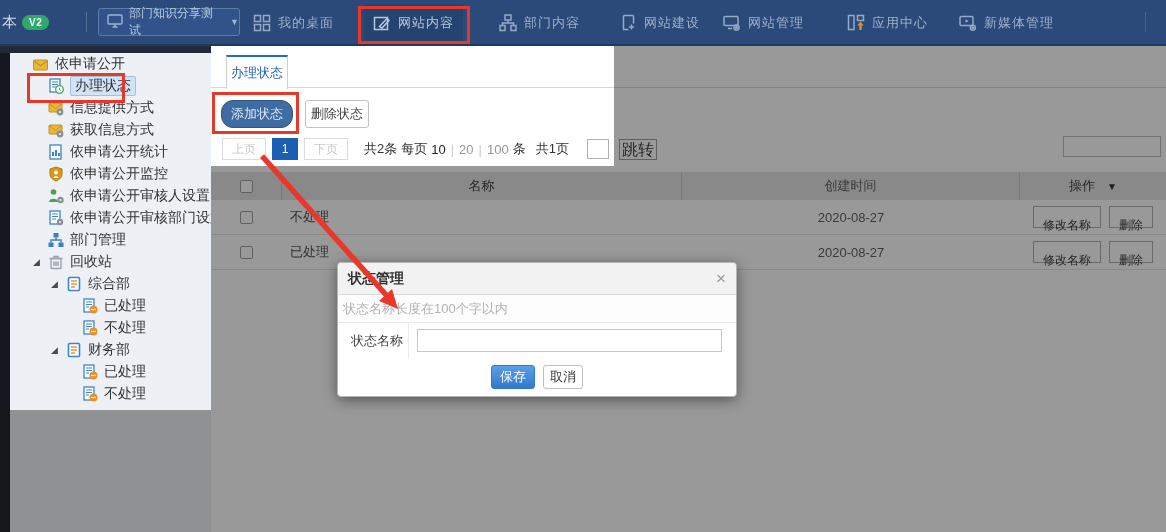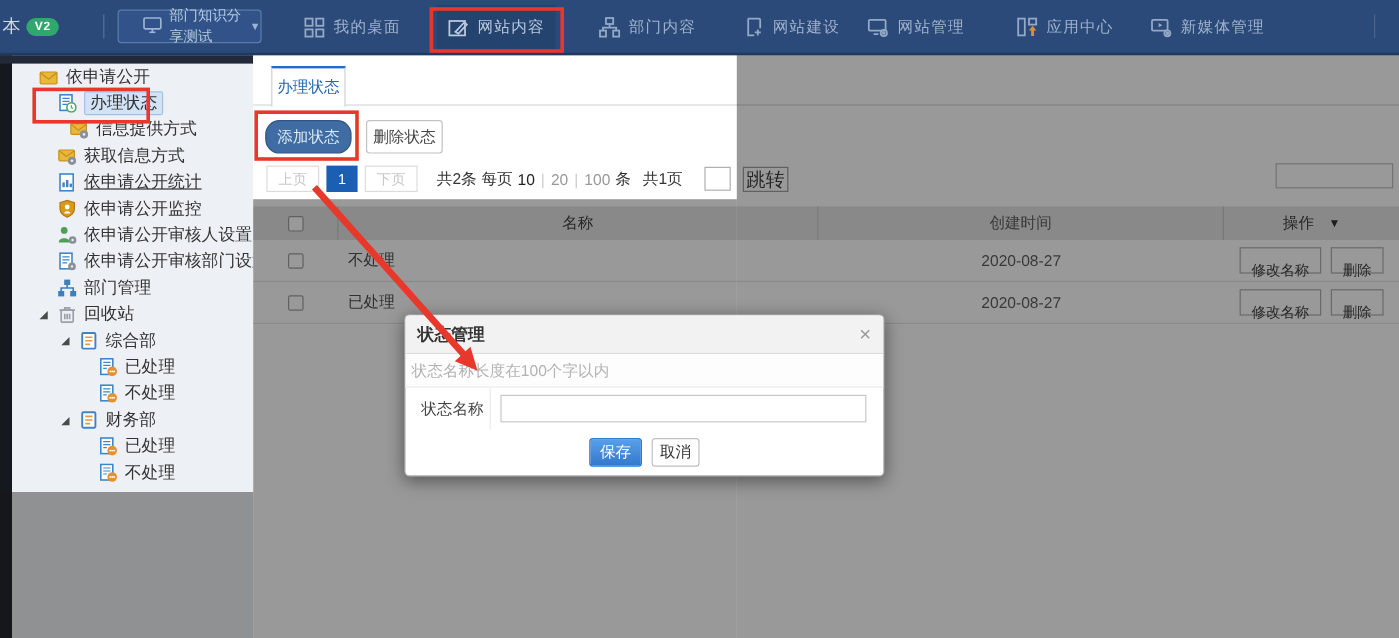--- a/index.html
+++ b/index.html
@@ -8,23 +8,23 @@
   #stage { position:absolute; inset:0; width:1166px; height:532px; }
 
   
   #topbar { position:absolute; left:0; top:0; width:1166px; height:46px;
             background:#2c4a79; border-bottom:2px solid #1d3a61; z-index:5; }
   .tb-left { position:absolute; left:0; top:0; height:44px; display:flex; align-items:center; }
   .ver-char { color:#cfd9e8; font-size:15px; margin-left:2px; }
   .badge { margin-left:5px; background:#2fa86b; color:#fff; font-size:10px; font-weight:bold;
            padding:2px 7px; border-radius:9px; letter-spacing:.5px; }
   .tb-divider { width:1px; height:20px; background:rgba(255,255,255,.22); position:absolute; left:86px; top:12px; }
-  .site-switch { position:absolute; left:98px; top:8px; height:28px; width:120px;
+  .site-switch { position:absolute; left:98px; top:8px; height:28px; width:142px;
                  border:1px solid #5a7ca8; border-radius:3px; background:#31538a;
-                 display:flex; align-items:center; color:#b8cade; font-size:12px; cursor:pointer;padding-left:12px; }
+                 display:flex; align-items:center; color:#b8cade; font-size:12px; cursor:pointer; }
   .site-switch .mon { margin:0 6px 0 8px; }
   .caret { margin-left:6px; font-size:9px; color:#9db4d2; }
   .nav-item { position:absolute; top:4px; height:38px; display:flex; align-items:center;
               color:#9db1cb; font-size:13px; letter-spacing:1px; padding:0 9px; cursor:pointer; }
   .nav-item .nico { margin-right:7px; display:inline-flex; }
   .nav-item.selected { background:#24436e; color:#b9c9dd; }
   .tb-divider2 { width:1px; height:20px; background:rgba(255,255,255,.14); position:absolute; left:1145px; top:12px; }
 
   
   #leftrail { position:absolute; left:0; top:46px; width:10px; height:486px; background:#16181f; }
@@ -222,21 +222,21 @@
           <span class="ticon">
             <svg width="16" height="16" viewBox="0 0 16 16">
               <rect x="2" y="1" width="10" height="13" fill="#fff" stroke="#3d85c8" stroke-width="1.3"></rect>
               <path d="M4 4h6M4 6.5h6M4 9h4" stroke="#3d85c8"></path>
               <circle cx="11.5" cy="11.5" r="3.8" fill="#fff" stroke="#41a85f" stroke-width="1.3"></circle>
               <path d="M11.5 9.8v1.9l1.4.8" stroke="#41a85f" fill="none"></path>
             </svg>
           </span>
           <span class="sel-box">办理状态</span>
         </div>
-        <div class="tree-item" style="padding-left: 48px;">
+        <div class="tree-item" style="padding-left: 38px;">
           <span class="ticon">
             <svg width="16" height="16" viewBox="0 0 16 16">
               <rect x="1" y="3" width="13" height="9" rx="1" fill="#eab838" stroke="#c79020"></rect>
               <path d="M1 3.5L7.5 8.5 14 3.5" fill="none" stroke="#c79020"></path>
               <circle cx="12" cy="12" r="3.4" fill="#8a8f98"></circle>
               <circle cx="12" cy="12" r="1.1" fill="#edf0f4"></circle>
             </svg>
           </span>
           <span class="">信息提供方式</span>
         </div>
@@ -244,21 +244,21 @@
           <span class="ticon">
             <svg width="16" height="16" viewBox="0 0 16 16">
               <rect x="1" y="3" width="13" height="9" rx="1" fill="#eab838" stroke="#c79020"></rect>
               <path d="M1 3.5L7.5 8.5 14 3.5" fill="none" stroke="#c79020"></path>
               <circle cx="12" cy="12" r="3.4" fill="#8a8f98"></circle>
               <circle cx="12" cy="12" r="1.1" fill="#edf0f4"></circle>
             </svg>
           </span>
           <span class="">获取信息方式</span>
         </div>
-        <div class="tree-item" style="padding-left: 38px; text-decoration: underline;">
+        <div class="tree-item" style="padding-left: 38px;">
           <span class="ticon">
             <svg width="16" height="16" viewBox="0 0 16 16">
               <rect x="2" y="1" width="11" height="14" fill="#fff" stroke="#3d85c8" stroke-width="1.3"></rect>
               <rect x="4" y="8" width="2" height="4" fill="#3d85c8"></rect>
               <rect x="7" y="6" width="2" height="6" fill="#3d85c8"></rect>
               <rect x="10" y="9" width="2" height="3" fill="#3d85c8"></rect>
             </svg>
           </span>
           <span class="">依申请公开统计</span>
         </div>

